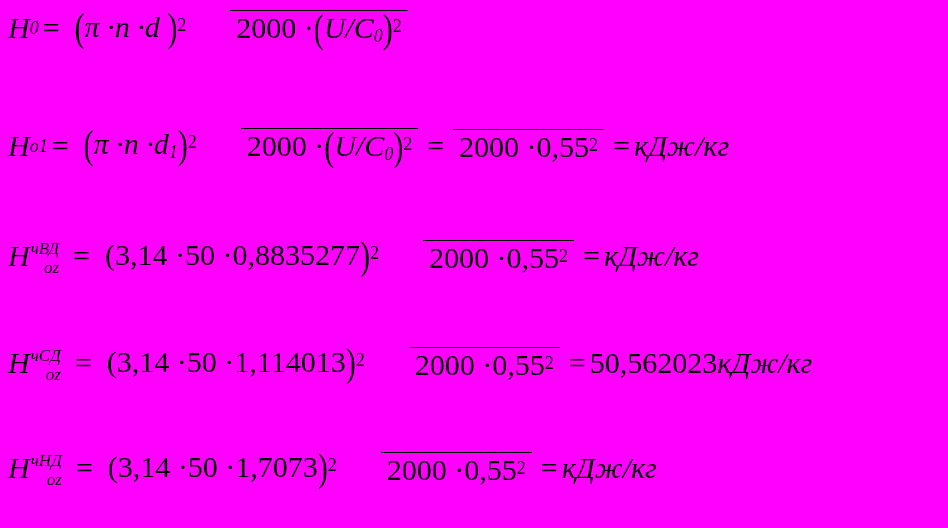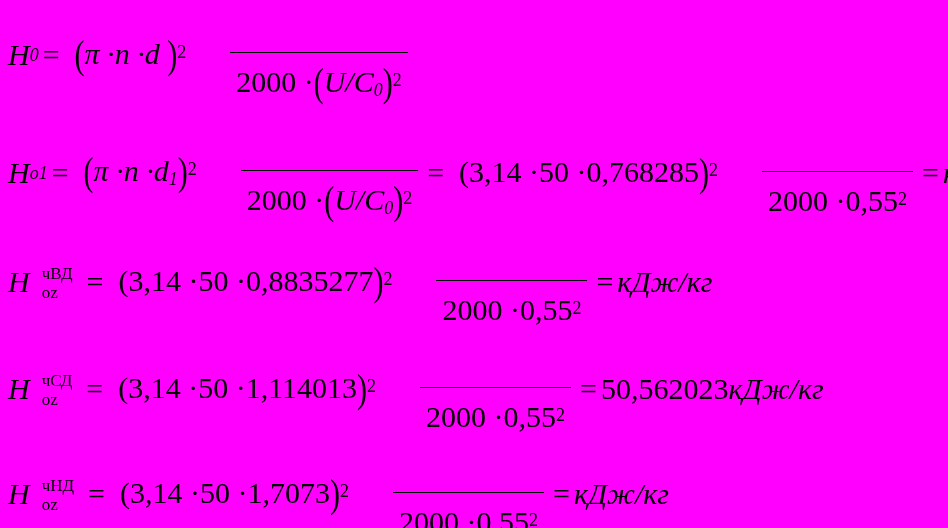--- a/index.html
+++ b/index.html
@@ -61,44 +61,45 @@
     line-height: 1;
   }
 
   
   .hstack {
     display: inline-flex;
     flex-direction: column;
     justify-content: center;
     font-size: 17px;
     line-height: 1.05;
-    margin-left: 12px;
+    font-style: italic;
+    margin-left: 1px;
     position: relative;
     top: 2px;
+    text-align: right;
   }
   .hstack .top { margin-bottom: 1px; }
 
   
   .frac {
     display: inline-flex;
     align-items: center;
     justify-content: center;
     margin: 0 5px;
     vertical-align: middle;
     gap: 38px;
   }
   .frac .numer {
     padding: 0 6px 2px 6px;
     white-space: nowrap;
   }
   .frac .denom {
     border-top: 1.5px solid #000;
-    padding: 14px 6px 0 6px;
+    padding: 2px 6px 0 6px;
     white-space: nowrap;
-    margin-top: 42px;
   }
 
   
   .paren {
     font-size: 30px;
     line-height: 1;
     display: inline-block;
     transform: scaleY(1.35);
     transform-origin: center;
   }
@@ -129,23 +130,20 @@
     <span class="frac">
       <span class="numer">
         <span class="paren">(</span><span class="num-txt">π ·<i>n</i> ·<i>d</i></span><span class="sub">1</span><span class="paren">)</span><span class="sup">2</span>
       </span>
       <span class="denom">
         <span class="plainnum">2000 ·</span><span class="paren">(</span><span class="num-txt"><i>U</i>/<i>C</i></span><span class="sub">0</span><span class="paren">)</span><span class="sup">2</span>
       </span>
     </span>
     <span class="op">=</span>
     <span class="frac">
-      <span class="numer">
-        <span class="plainnum">(3,14 ·50 ·0,768285</span><span class="paren">)</span><span class="sup">2</span>
-      </span>
       <span class="denom">
         <span class="plainnum">2000 ·0,55</span><span class="sup">2</span>
       </span>
     </span>
     <span class="op">=</span>
     <span class="num-txt">кДж/кг</span>
   </div>
 
   <div class="eq" style="left:8px; top:238px;">
     <span class="var">H</span>

